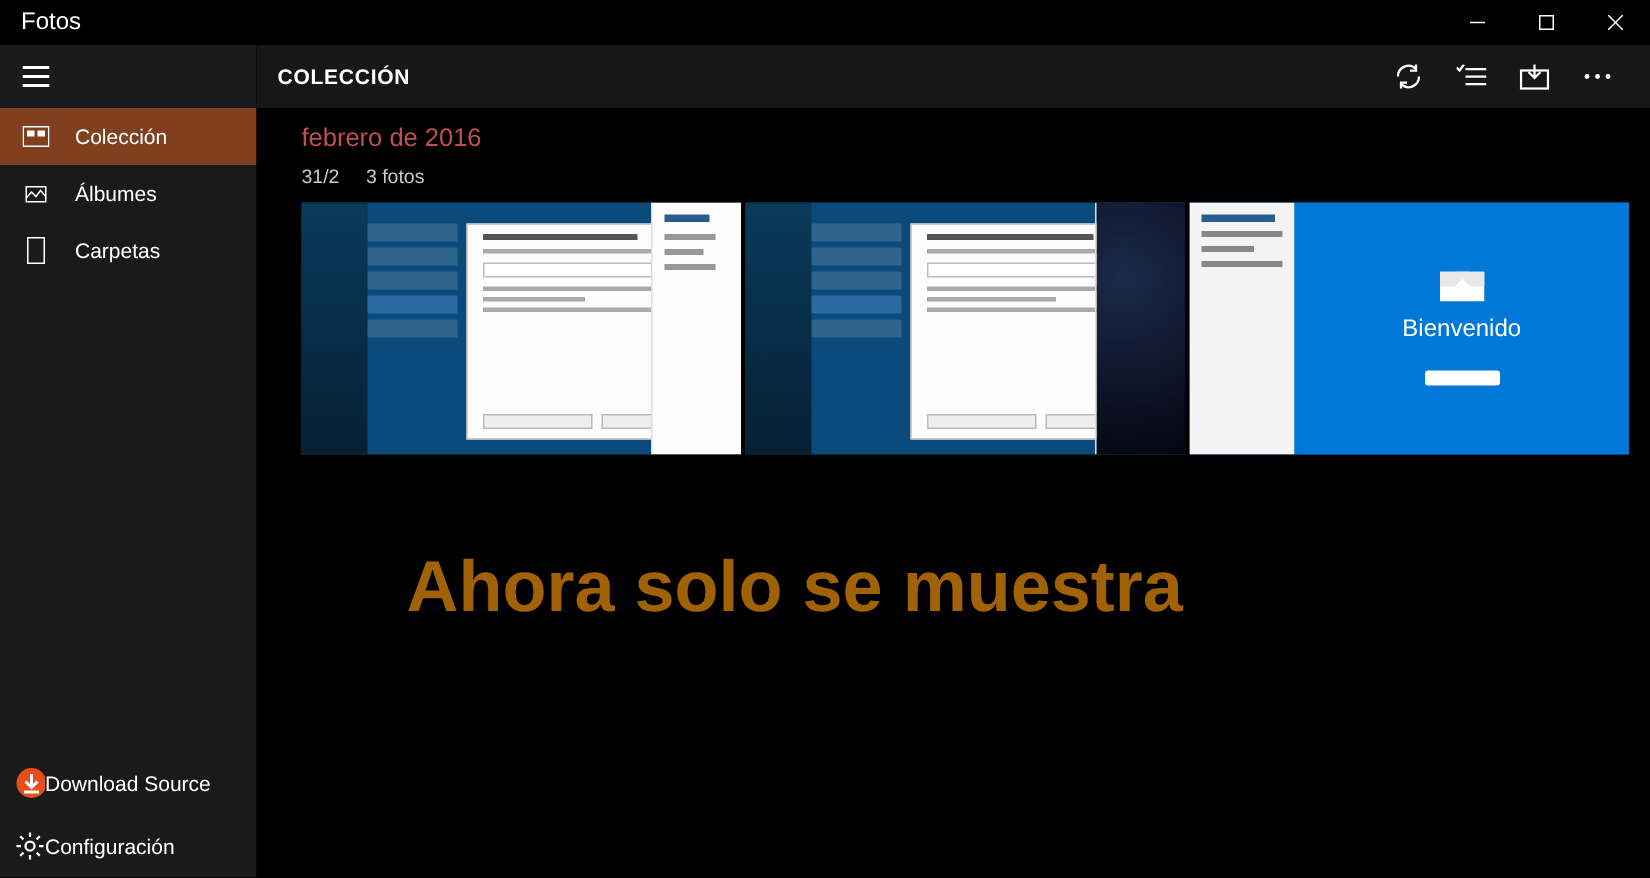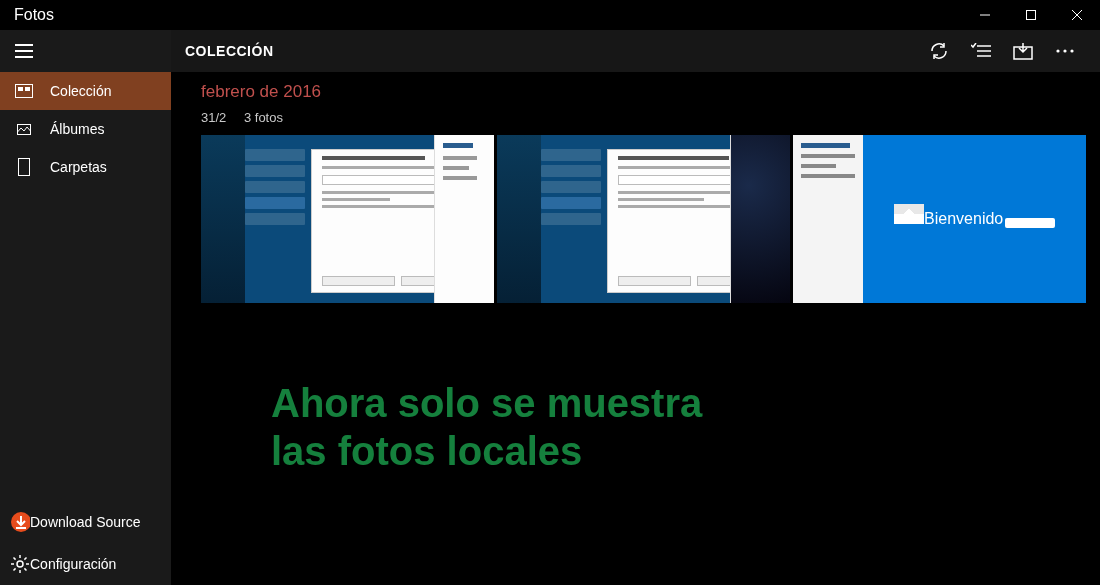--- a/index.html
+++ b/index.html
@@ -43,28 +43,28 @@
   .thumb .dialog .field { height: 10px; background: #fff; border: 1px solid #bbb; margin: 6px 10px; }
   .thumb .dialog .btns { position: absolute; bottom: 6px; left: 0; right: 0; display: flex; gap: 6px; padding: 0 10px; }
   .thumb .dialog .btns .b { flex:1; height: 10px; background: #eee; border:1px solid #bbb; }
   .thumb .right-panel { position:absolute; right:0; top:0; bottom:0; width: 120px; background:#fdfdfd; border-left:1px solid #ddd; padding:8px; }
   .thumb .rp-title { height:5px; width:70%; background:#2a5d8f; margin-bottom:8px; }
   .thumb .rp-row { height:4px; background:#999; margin:6px 0; width:80%; }
 
   .thumb.welcome { background: #0078d7; display:flex; flex-direction:column; align-items:center; justify-content:center; }
   .thumb.welcome .left-small { position:absolute; left:0; top:0; bottom:0; width:70px; background:#f4f4f4; }
   .thumb.welcome .ls-line { height:4px; background:#888; margin:6px 8px; }
-  .thumb.welcome .center { position:absolute; left:70px; right:0; top:0; bottom:0; background:#0078d7; display:flex; flex-direction:row; align-items:center; justify-content:center; }
+  .thumb.welcome .center { position:absolute; left:70px; right:0; top:0; bottom:0; background:#0078d7; display:flex; flex-direction:column; align-items:center; justify-content:center; }
   .thumb.welcome .env { width:30px; height:20px; background:#fff; clip-path: polygon(0 0,100% 0,100% 100%,0 100%); position:relative; margin-bottom:10px; }
   .thumb.welcome .env::after{ content:""; position:absolute; left:0; right:0; top:0; height:10px; background:linear-gradient(135deg,#e8e8e8 49%,transparent 50%),linear-gradient(-135deg,#e8e8e8 49%,transparent 50%); }
   .thumb.welcome .wtxt { color:#fff; font-size:16px; font-weight:300; }
   .thumb.welcome .wsub { color:#d0e8ff; font-size:6px; margin-top:4px; text-align:center; }
   .thumb.welcome .wbtn { margin-top:8px; width:50px; height:10px; background:#fff; border-radius:2px; }
 
-  .annotation { margin-top: 76px; margin-left: 70px; color: #15803d; font-size: 40px; font-weight: 700; line-height: 1.2; }
+  .annotation { margin-top: 60px; margin-left: 70px; color: #a16207; font-size: 48px; font-weight: 700; line-height: 1.2; }
 
 </style>
 </head>
 <body>
 
 <div class="titlebar">
   <div class="titlebar-title">Fotos</div>
   <div class="titlebar-spacer"></div>
   <div class="win-btn">
     <svg width="10" height="10">
@@ -266,18 +266,17 @@
             <div class="env"></div>
             <div class="wtxt">Bienvenido</div>
             <div class="wsub">&nbsp;</div>
             <div class="wbtn"></div>
           </div>
         </div>
       </div>
 
       <div class="annotation">
         <div>Ahora solo se muestra</div>
-        <div>las fotos locales</div>
       </div>
 
     </div>
   </div>
 </div>
 
 </body></html>

